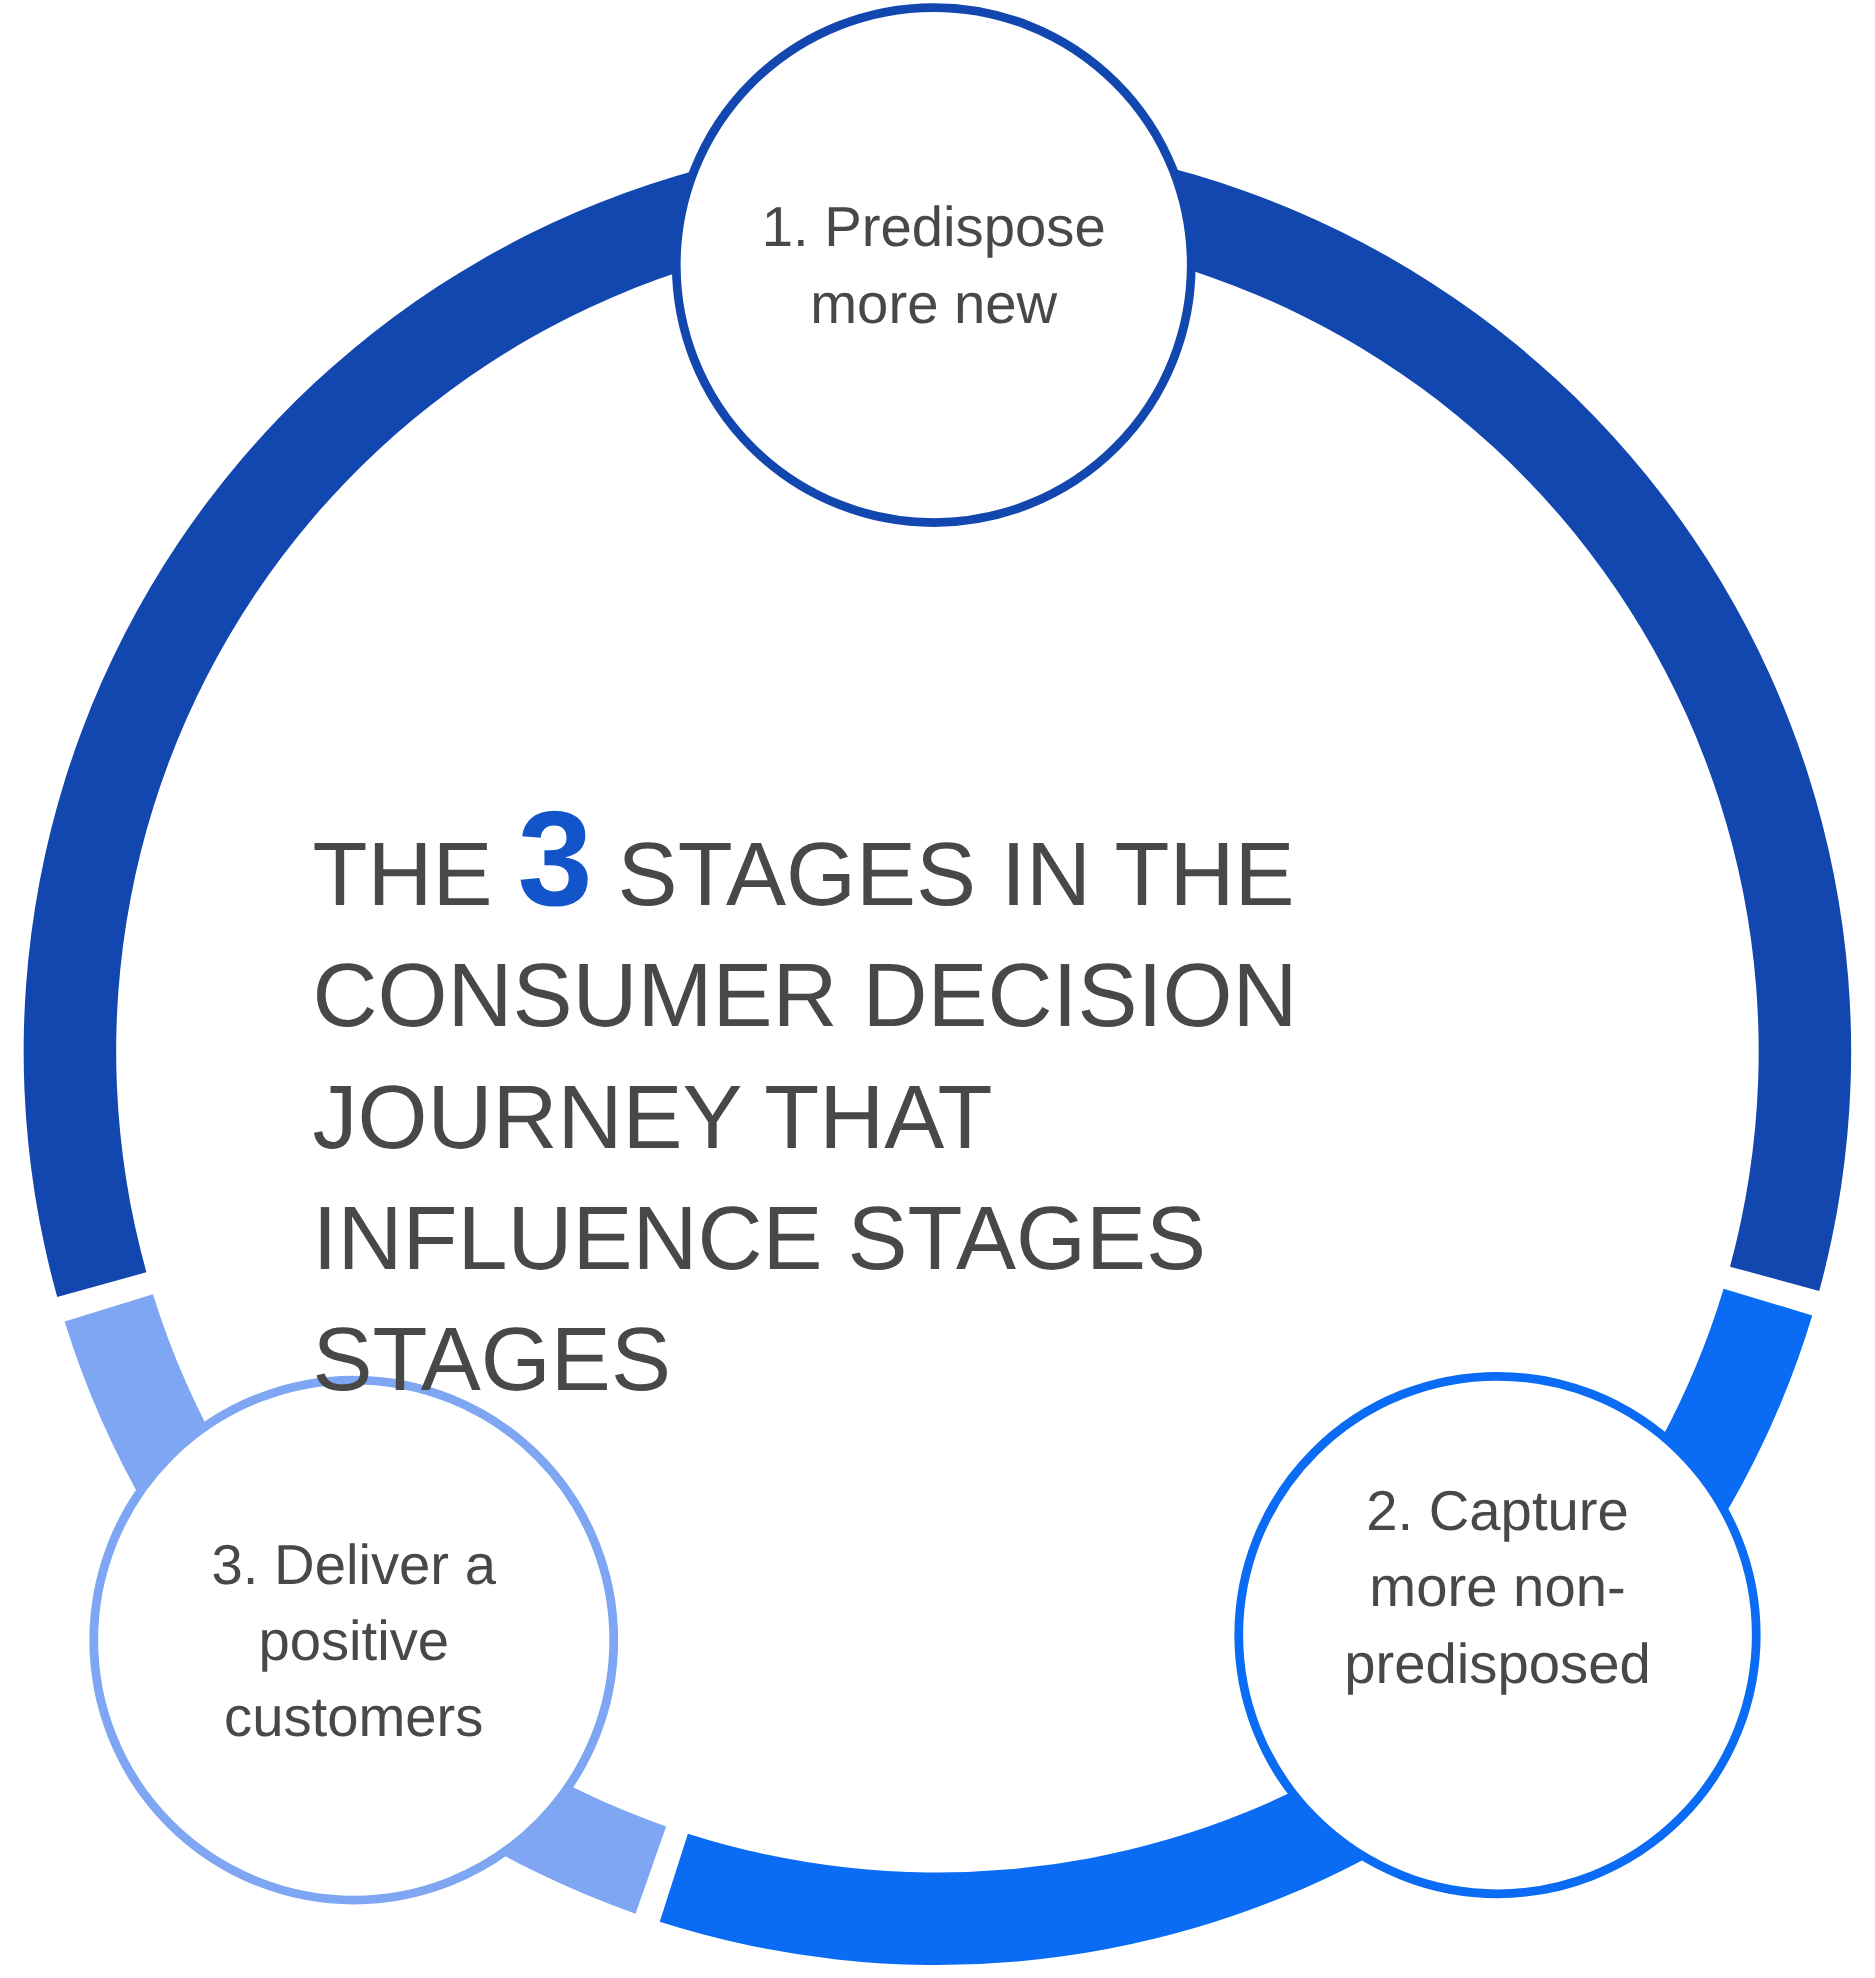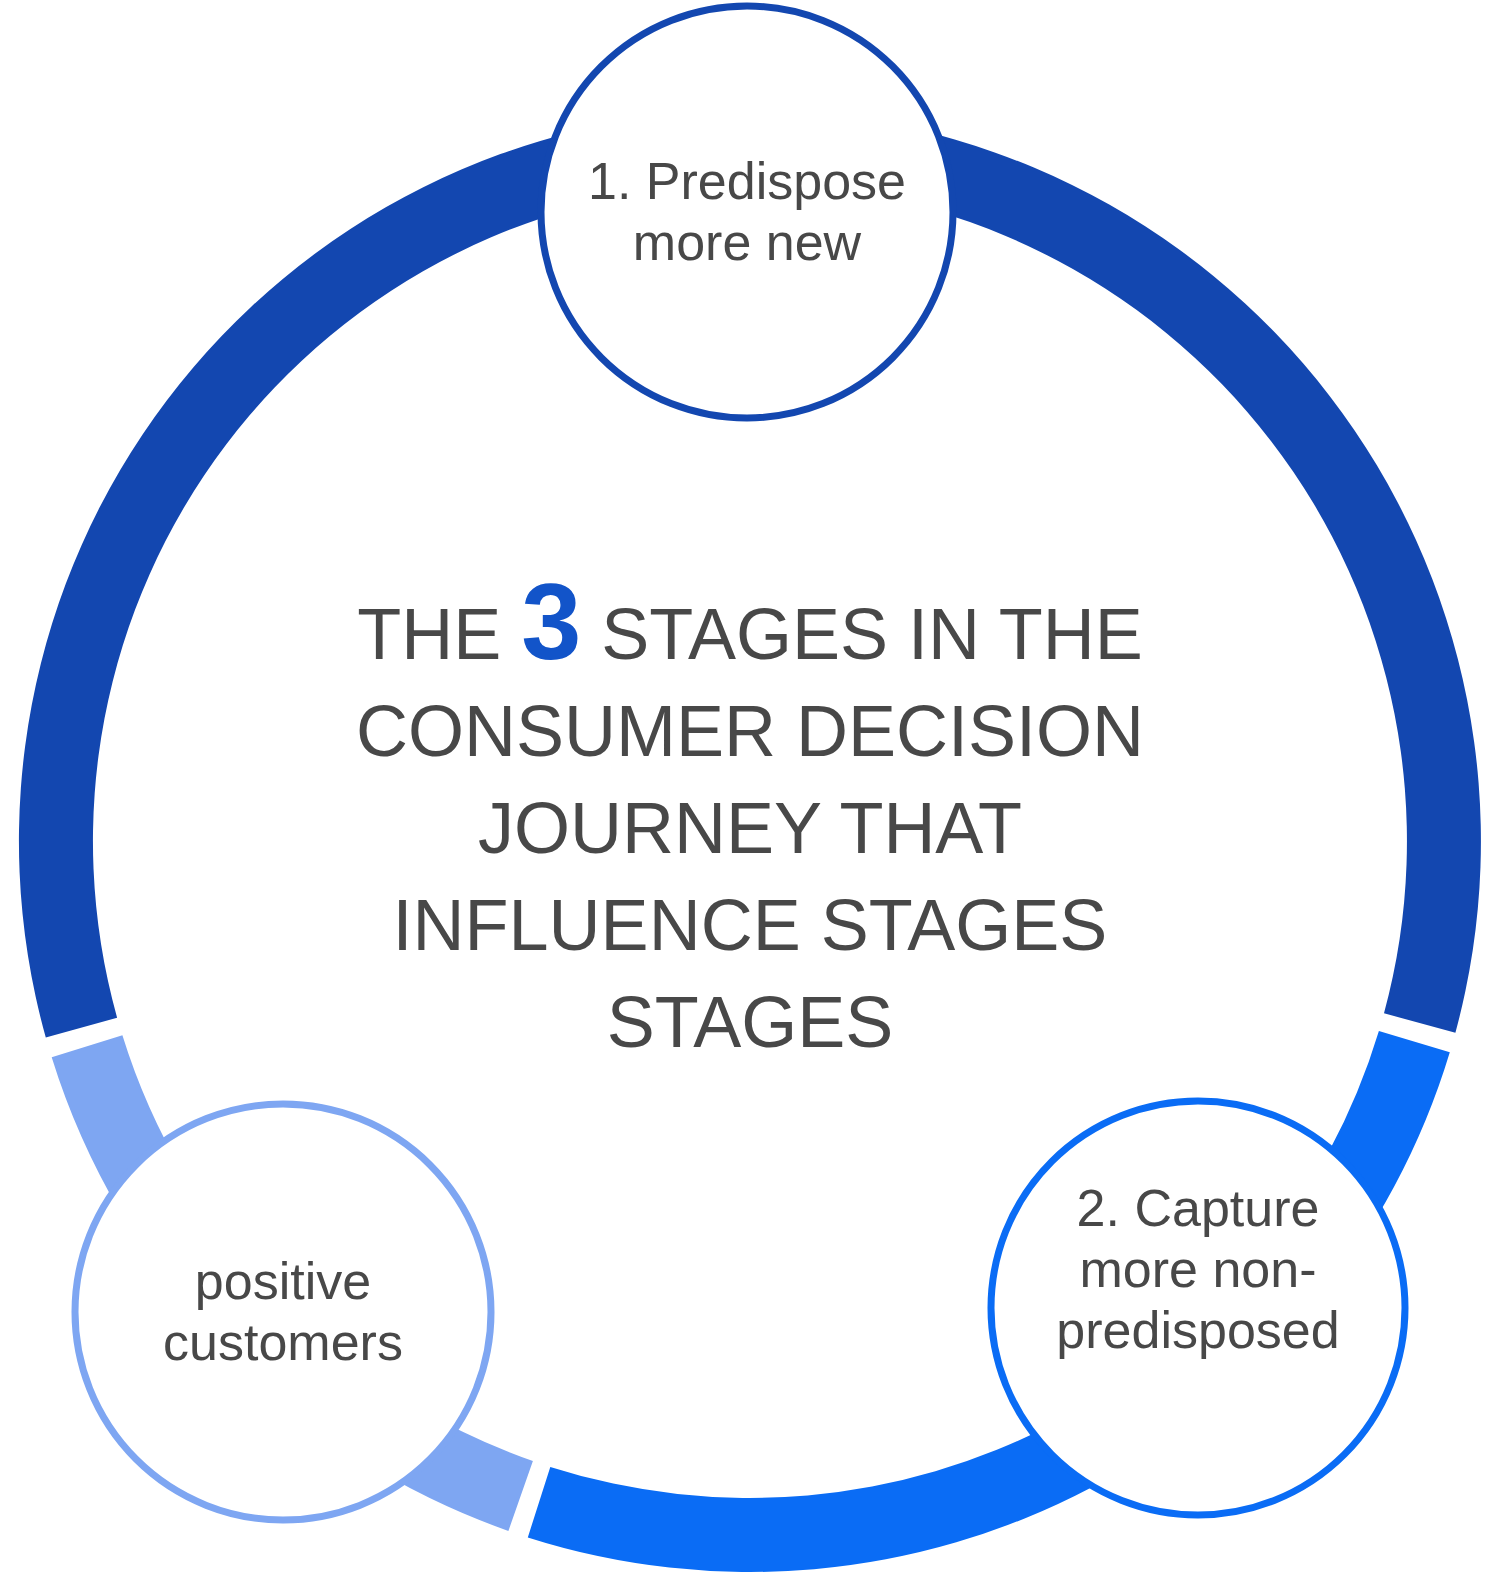--- a/index.html
+++ b/index.html
@@ -25,33 +25,32 @@
   }
   .node-label {
     position: absolute;
     width: 380px;
     height: 330px;
     display: flex;
     flex-direction: column;
     align-items: center;
     justify-content: center;
     text-align: center;
-    font-size: 52px;
+    font-size: 45px;
     line-height: 61px;
     font-weight: 400;
   }
   .node-label.pos-1 { left: 557px; top: 47px;  }
   .node-label.pos-2 { left: 1008px; top: 1104px; }
   .node-label.pos-3 { left: 93px;  top: 1147px; }
   .diagram-title {
     position: absolute;
     left: 250px;
-    top: 573px;
+    top: 638px;
     width: 1000px;
-    text-align: center;
     font-size: 72px;
     line-height: 97px;
     font-weight: 400;
   }
   .t-line { white-space: nowrap; }
   .t-num {
     font-size: 108px;
     line-height: 97px;
     font-weight: 700;
   }
@@ -89,17 +88,18 @@
     <div>more new</div>
   </div>
 
   <div class="node-label pos-2" style="color: rgb(72, 72, 72);">
     <div>2. Capture</div>
     <div>more non-</div>
     <div>predisposed</div>
   </div>
 
   <div class="node-label pos-3" style="color: rgb(72, 72, 72);">
+    <div>3. Deliver a</div>
     <div>positive</div>
     <div>customers</div>
   </div>
 
 </div>
 
 </body></html>

